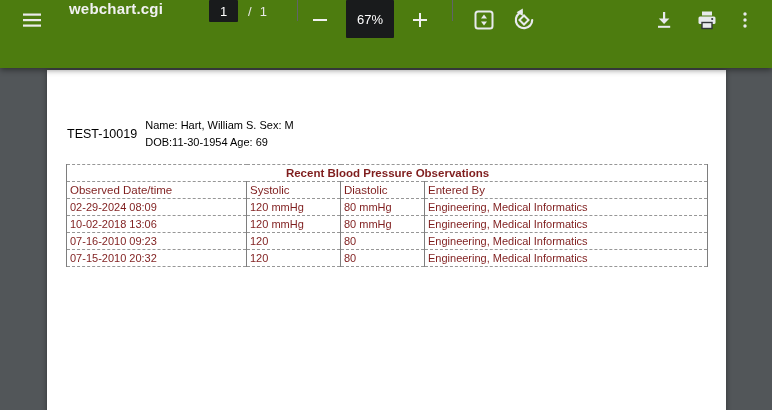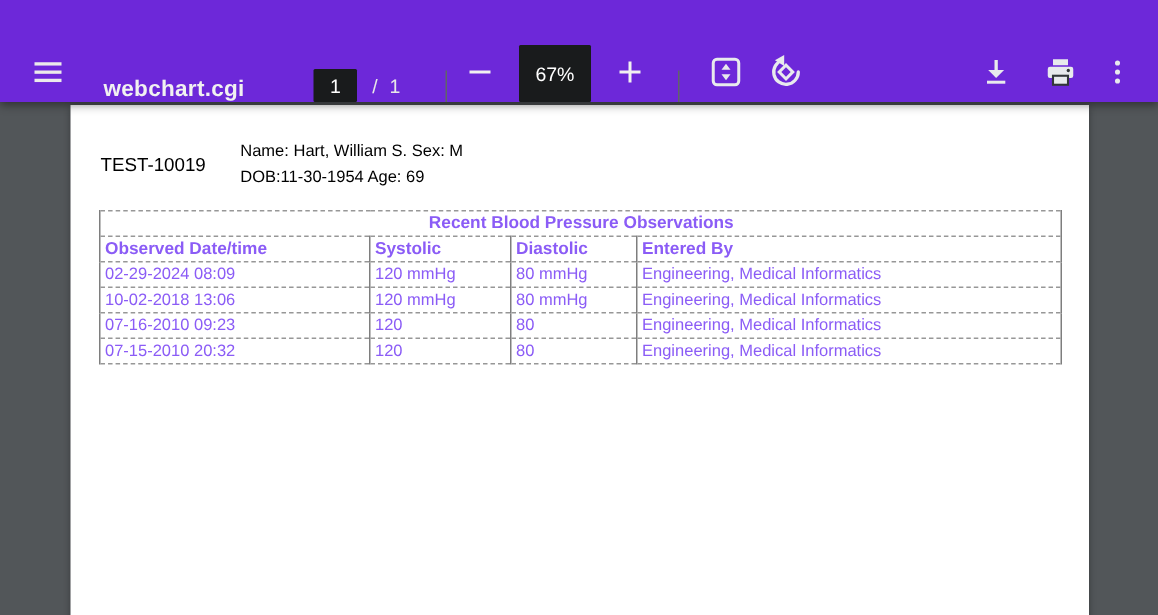--- a/index.html
+++ b/index.html
@@ -2,22 +2,22 @@
 <html><head>
 <meta charset="utf-8">
 <style>
   * { margin: 0; padding: 0; box-sizing: border-box; }
   html, body { width: 772px; height: 410px; overflow: hidden; }
   body { font-family: "Liberation Sans", sans-serif; background: #525659; }
 
   
   .toolbar {
     position: relative; z-index: 5;
-    height: 68px; background: #6d28d9;
-    display: flex; align-items: flex-end;
+    height: 68px; background: #4d7c0f;
+    display: flex; align-items: flex-start;
     padding: 0 12px;
     box-shadow: 0 2px 6px rgba(0,0,0,0.45);
     color: #f1f1f1;
   }
   .tb-btn {
     background: transparent; border: none; cursor: pointer;
     display: flex; align-items: center; justify-content: center;
     width: 40px; height: 40px; border-radius: 50%;
     flex: 0 0 auto;
   }
@@ -54,47 +54,48 @@
     position: relative; height: 342px; background: #525659; overflow: hidden;
   }
   .pdf-page {
     position: absolute; left: 47px; top: 2px;
     width: 679px; height: 356px;
     background: #ffffff;
     box-shadow: 0 1px 5px rgba(0,0,0,0.4);
   }
   .patient-header {
     display: flex; align-items: center;
-    padding: 23px 0 0 20px; gap: 23px;
+    padding: 23px 0 0 20px; gap: 8px;
     color: #000;
+    margin-top: 24px;
   }
   .patient-id { font-size: 12.5px; flex: 0 0 auto; }
   .patient-info { font-size: 11px; line-height: 17px; }
 
   .bp-table {
     border-collapse: collapse; table-layout: fixed;
     width: 641px; margin: 13px 0 0 19px;
-    color: #8b5cf6;
+    color: #7f1d1d;
   }
   .bp-table col.c0 { width: 180px; }
   .bp-table col.c1 { width: 94px; }
   .bp-table col.c2 { width: 84px; }
   .bp-table col.c3 { width: 283px; }
   .bp-table th, .bp-table td {
     border-left: 1px solid #7e7e7e; border-right: 1px solid #7e7e7e;
     border-top: 1px dashed #979797; border-bottom: 1px dashed #979797;
     height: 17px; padding: 0 2px 0 3px;
     font-size: 11px; line-height: 15px;
     text-align: left; vertical-align: middle;
     white-space: nowrap; overflow: hidden;
   }
   .bp-table .tbl-title {
     text-align: center; font-weight: 700; font-size: 11.5px;
   }
-  .bp-table thead th { font-weight: 700; font-size: 11.5px; }
+  .bp-table thead th { font-weight: 400; font-size: 11.5px; }
 </style>
 </head>
 <body>
 
 <div>
 
   <header class="toolbar">
 
     <button class="tb-btn">
       <span>

